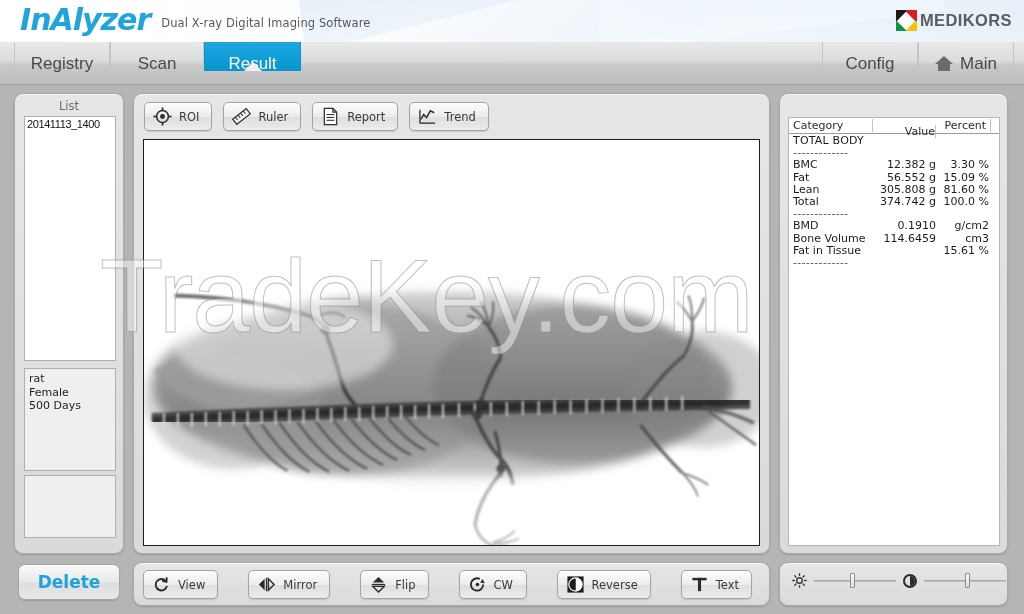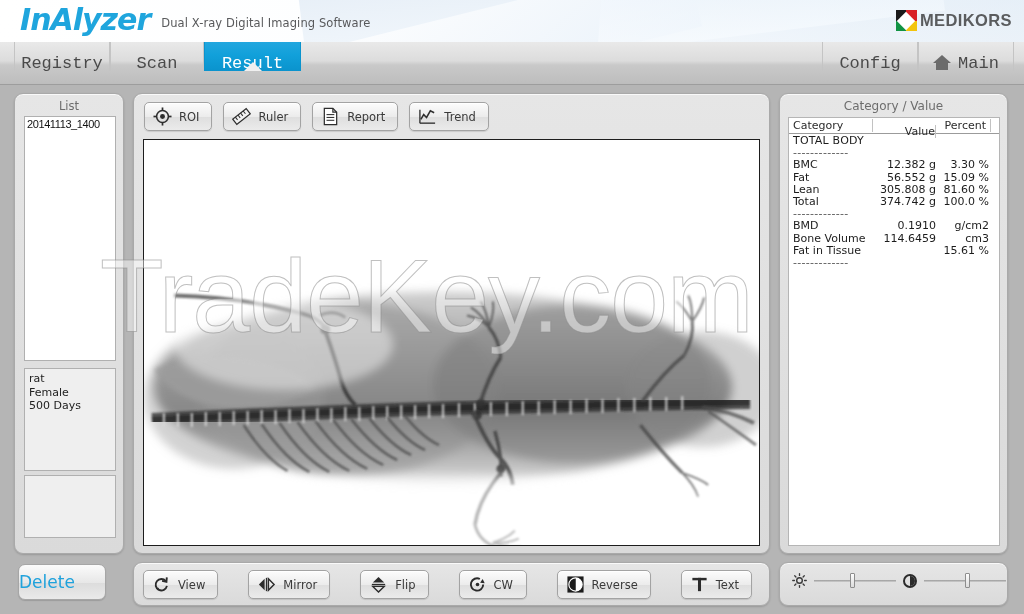--- a/index.html
+++ b/index.html
@@ -62,21 +62,21 @@
   
   .tabbar {
     position:absolute; left:0; top:42px; width:1024px; height:43px;
     background:linear-gradient(180deg,#e9e9e9 0%,#dcdcdc 45%,#c9c9c9 55%,#bdbdbd 100%);
     border-bottom:1px solid #9d9d9d;
   }
   .tab {
     position:absolute; top:0; height:29px; line-height:43px; text-align:center;
     font-size:17px; color:#4a4a4a; cursor:pointer;
     border-left:1px solid #c4c4c4; border-right:1px solid #c4c4c4;
-    font-family:Liberation Mono, monospace;
+    font-family:Liberation Sans, sans-serif;
   }
   .tab.active {
     background:linear-gradient(180deg,#22a7df 0%,#11a0da 45%,#0a93cd 100%);
     color:#fff; border-color:#0a93cd;
   }
   .tab.active:after{
     content:""; position:absolute; left:50%; bottom:0; transform:translateX(-50%);
     border-left:9px solid transparent; border-right:9px solid transparent;
     border-bottom:9px solid #f0f0f0;
   }
@@ -118,24 +118,24 @@
     position:absolute; left:9px; top:274px; width:92px; height:103px;
     background:#efefef; border:1px solid #b0b0b0; padding:3px 4px;
     font-size:11px; color:#222; line-height:13.5px;
     font-family:"DejaVu Sans", sans-serif;
   }
   .info-box2 {
     position:absolute; left:9px; top:381px; width:92px; height:63px;
     background:#efefef; border:1px solid #b0b0b0;
   }
   .delete-btn {
-    position:absolute; left:18px; top:479px; width:88px; height:36px;
+    position:absolute; left:18px; top:479px; width:102px; height:36px;
     border:1px solid #a6a6a6; border-radius:7px;
     background:linear-gradient(180deg,#fbfbfb,#e7e7e7 52%,#dcdcdc 53%,#eaeaea);
-    color:#1fa2dc; font-size:17px; font-weight:normal; text-align:left; line-height:34px;
+    color:#1fa2dc; font-size:17px; font-weight:bold; text-align:center; line-height:34px;
     cursor:pointer; font-family:"DejaVu Sans", sans-serif;
     box-shadow:0 1px 1px rgba(0,0,0,.14);
   }
 
   
   .img-panel { position:absolute; left:133px; top:8px; width:637px; height:461px; }
   .tool-row { position:absolute; left:10px; top:8px; display:flex; gap:11px; }
   .tbtn {
     height:29px; min-width:68px; padding:0 12px 0 8px;
     border:1px solid #a3a3a3; border-radius:5px;
@@ -471,21 +471,20 @@
         <g filter="url(#blurA)" opacity="0.55">
           <ellipse cx="300" cy="80" rx="330" ry="62" fill="#ffffff"></ellipse>
           <ellipse cx="300" cy="392" rx="330" ry="56" fill="#ffffff"></ellipse>
           <ellipse cx="140" cy="205" rx="110" ry="46" fill="#ffffff" opacity="0.8"></ellipse>
         </g>
       </svg>
     </div>
   </div>
 
   <div class="panel res-panel">
-    <div class="res-title">Category / Value</div>
     <div class="res-box">
       <div class="res-head">
         <div class="rh-cat">Category</div>
         <div class="rh-val">Value</div>
         <div class="rh-pct">Percent</div>
       </div>
       <div class="res-rows" id="result-rows">
           <div class="rrow head">
             <span class="c1">TOTAL BODY</span>
             <span class="c2"></span>

